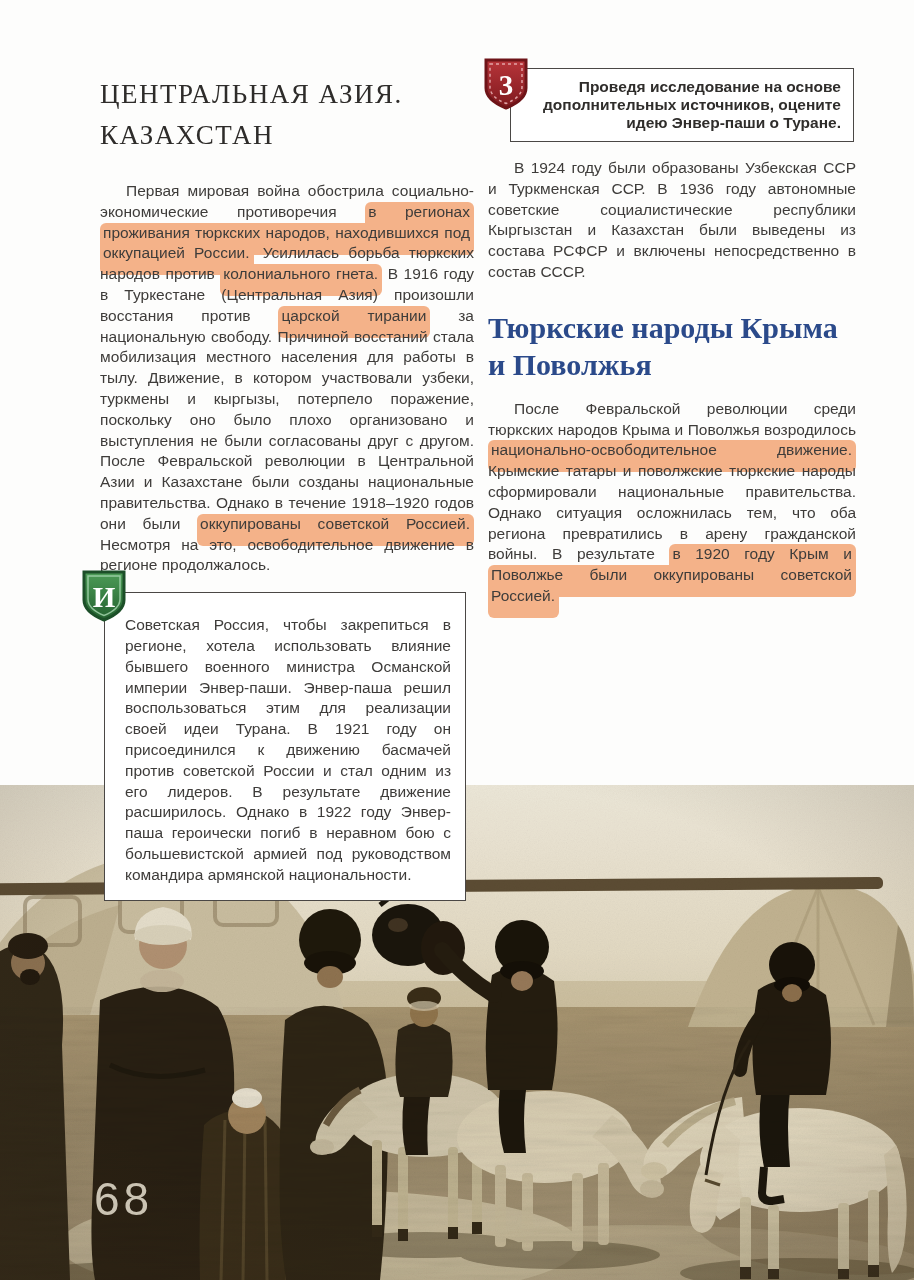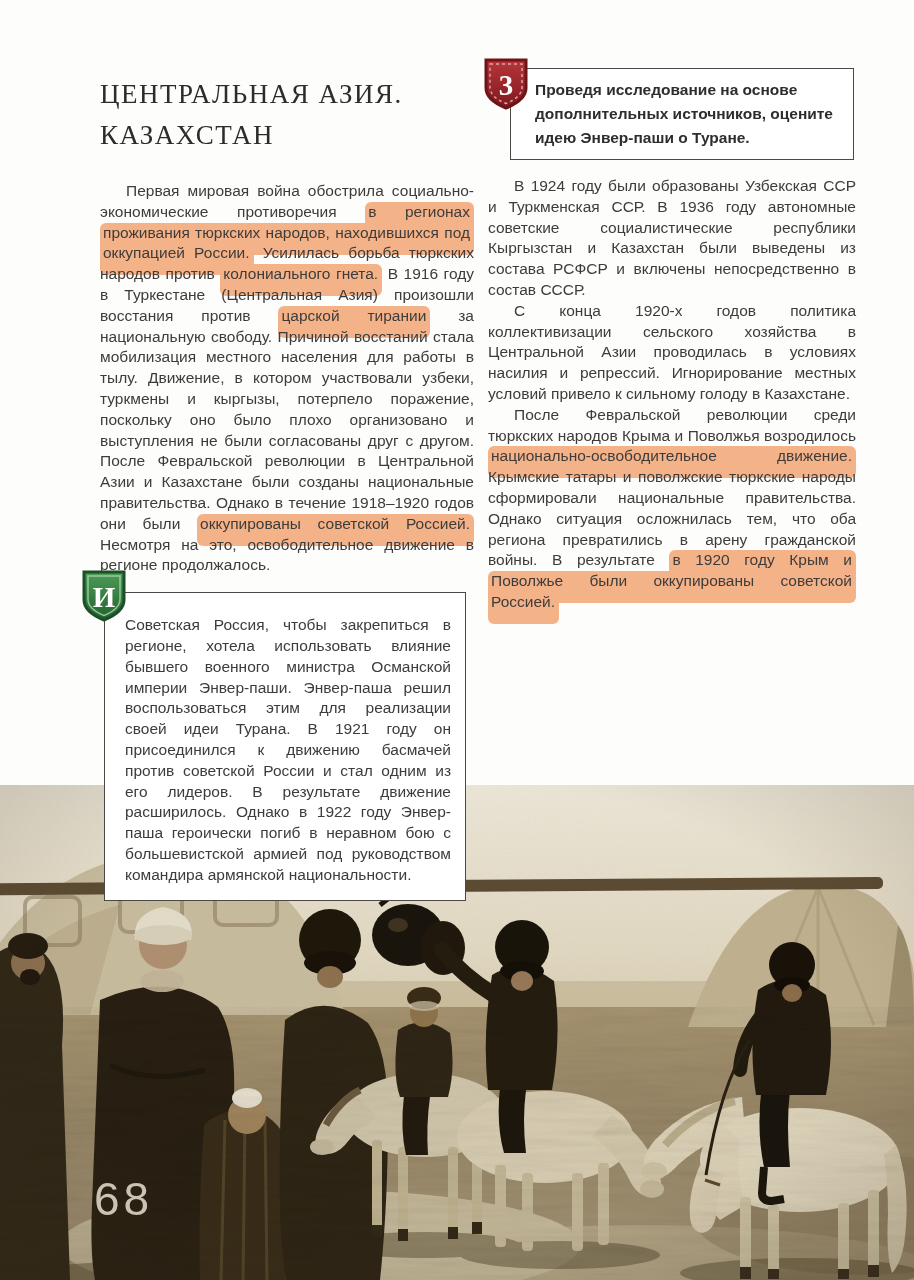--- a/index.html
+++ b/index.html
@@ -33,21 +33,21 @@
   .info-box {
     position:relative; margin:16px 8px 0 4px;
     border:1.5px solid #4a4745; background:#fff;
     padding:22px 14px 14px 20px;
   }
   .task-box {
     position:relative; margin:18px 2px 16px 22px;
     border:1.5px solid #4a4745; background:#fff;
     padding:9px 12px 9px 24px;
   }
-  .task-text { font-weight:bold; font-size:15.5px; line-height:24px; color:#2f2d2b; margin:0; text-align:left; }
+  .task-text { font-weight:bold; font-size:15.5px; line-height:18px; color:#2f2d2b; margin:0; text-align:right; }
 
   .badge-svg { position:absolute; width:46px; height:54px; }
   .badge-info { left:-24px; top:-24px; }
   .badge-task { left:-28px; top:-12px; }
   .badge-svg text {
     font-family:"Liberation Serif", serif; font-weight:bold; font-size:29px; fill:#ffffff;
   }
 
   .section-heading {
     font-family:"Liberation Serif", serif; font-weight:bold;
@@ -277,19 +277,19 @@
           </linearGradient>
         </defs>
         <path d="M3 3 H43 V31 Q43 43 23 51 Q3 43 3 31 Z" fill="url(#gradRed)" stroke="#6e1418" stroke-width="3"></path>
         <path d="M7 7 H39 V30 Q39 40 23 46.5 Q7 40 7 30 Z" fill="none" stroke="#e8b0b2" stroke-width="1.5" stroke-dasharray="3 3" opacity="0.9"></path>
         <text x="23" y="38" text-anchor="middle">3</text>
       </svg>
       <p class="task-text">Проведя исследование на основе дополнительных источников, оцените идею Энвер-паши о Туране.</p>
     </div>
 
     <p class="body-text indent"><span class="seg-n">В 1924 году были образованы </span><span class="seg-b">Узбекская ССР</span><span class="seg-n"> и </span><span class="seg-b">Туркменская ССР</span><span class="seg-n">. В 1936 году автономные советские социалистические республики </span><span class="seg-b">Кыргызстан</span><span class="seg-n"> и </span><span class="seg-b">Казахстан</span><span class="seg-n"> были выведены из состава РСФСР и включены непосредственно в состав СССР.</span></p>
-    <p class="body-text indent">С конца 1920-х годов политика коллективизации сельского хозяйства в Центральной Азии проводилась в условиях насилия и репрессий. Игнорирование местных условий привело к сильному голоду в Казахстане.</p>
-
+
+    <h2 class="section-heading">Тюркские народы Крыма и Поволжья</h2>
 
     <p class="body-text indent"><span class="seg-n">После Февральской революции среди тюркских народов Крыма и Поволжья возродилось </span><span class="seg-hl">национально-освободительное движение.</span><span class="seg-n"> Крымские татары и поволжские тюркские народы сформировали национальные правительства. Однако ситуация осложнилась тем, что оба региона превратились в арену гражданской войны. В результате </span><span class="seg-hl">в 1920 году Крым и Поволжье были оккупированы советской Россией.</span></p>
   </div>
 
 </div>
 
 </body></html>

